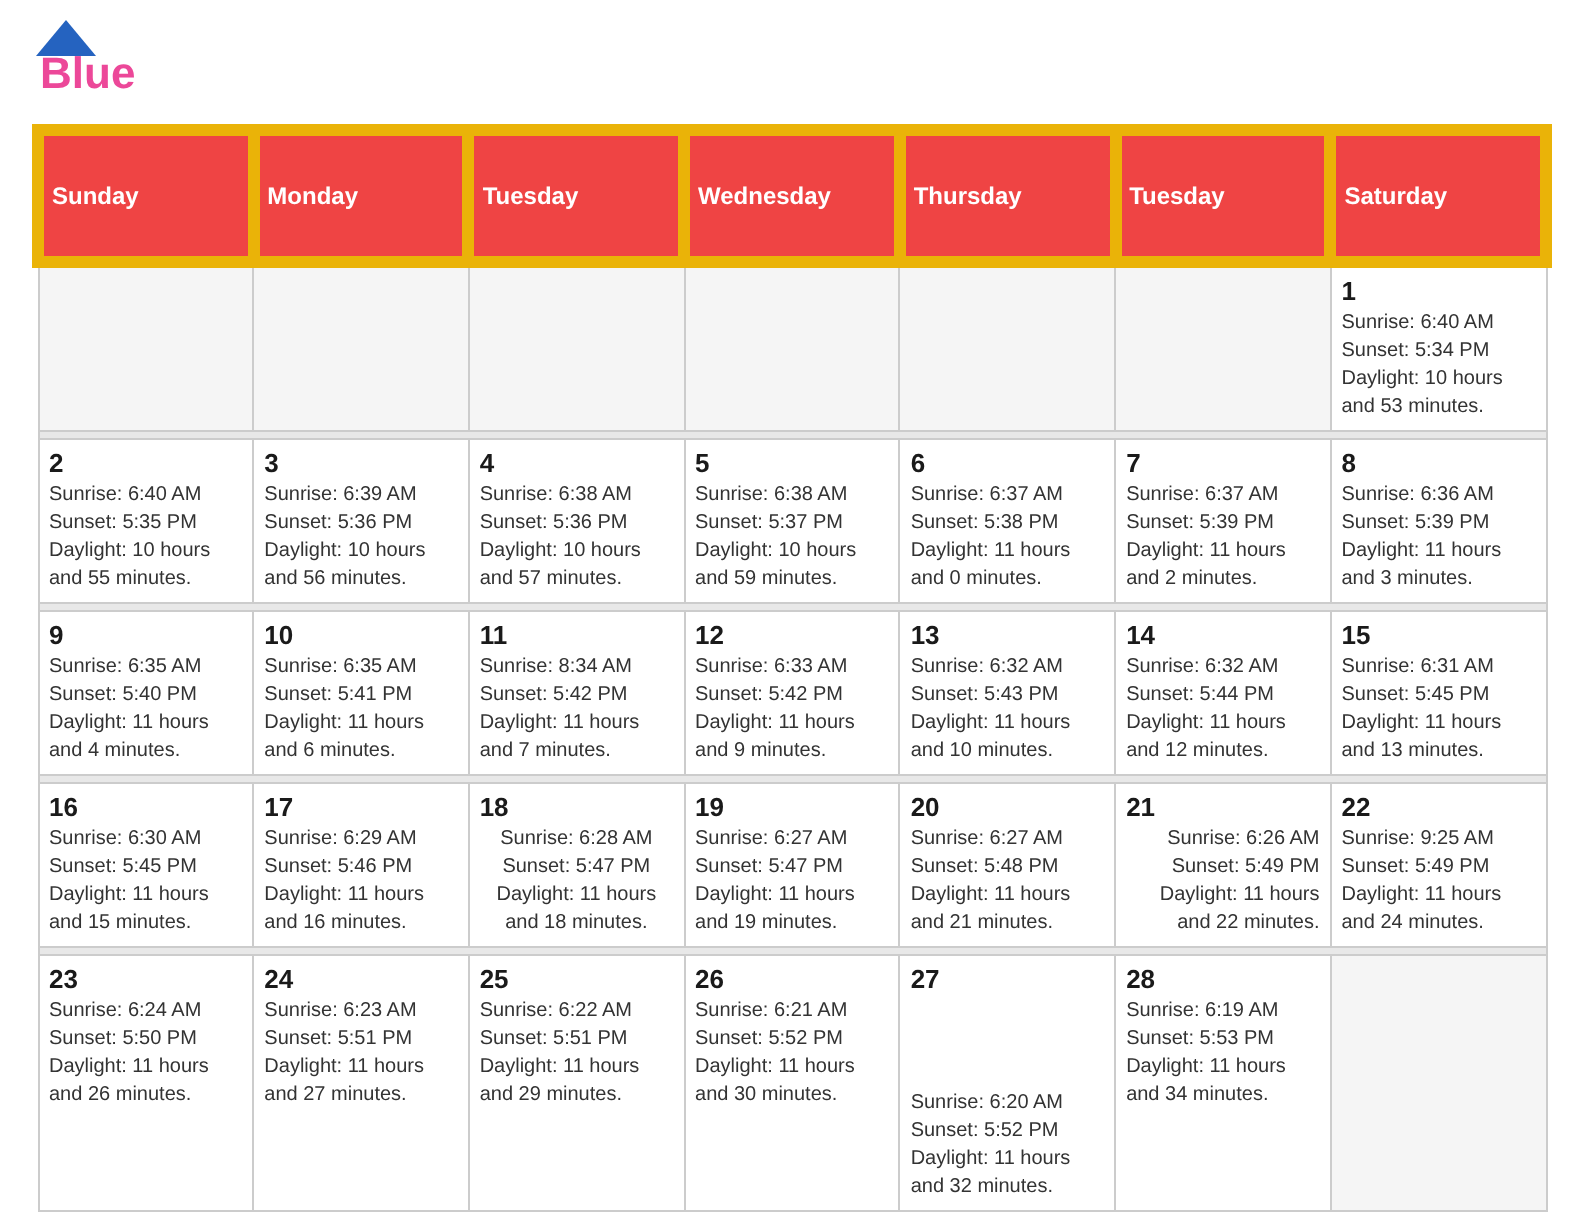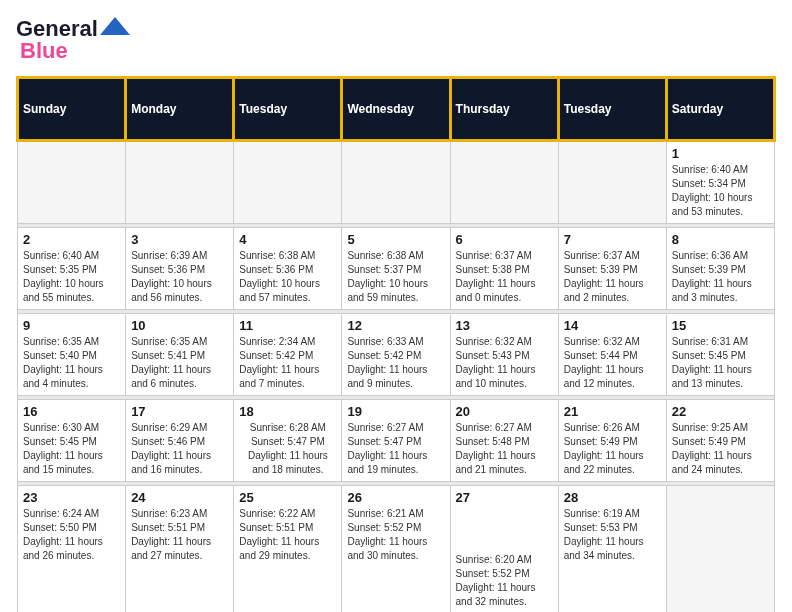--- a/index.html
+++ b/index.html
@@ -34,27 +34,27 @@
       font-size: 14px;
       color: #333;
       margin-top: 2px;
     }
     .calendar {
       width: 100%;
       border-collapse: collapse;
       font-size: 11px;
     }
     .calendar th {
-      background-color: #0f172a;
+      background-color: #ef4444;
       color: #fff;
       padding: 23px 4px;
       text-align: left;
       font-size: 12px;
       font-weight: bold;
-      border: 3px solid #eab308;
+      border: 6px solid #eab308;
     }
     .calendar td {
       border: 1px solid #ccc;
       vertical-align: top;
       padding: 4px 5px;
       width: 108px;
       min-height: 80px;
       background: #fff;
     }
     .calendar td.empty {
@@ -71,21 +71,20 @@
       color: #333;
       line-height: 1.4;
     }
   </style>
 </head>
 <body>
 
 <div class="header-section">
   <div class="logo">
     <div style="display:flex;align-items:center;">
-      <span style="font-size:22px;font-weight:bold;color:#1a1a2e;">General</span>
       <svg width="30" height="18" viewBox="0 0 30 18" style="margin-left:2px;margin-top:-6px;">
         <polygon points="0,18 15,0 30,18" fill="#2563c0"></polygon>
       </svg>
     </div>
     <span style="font-size:22px;font-weight:bold;color:#ec4899;margin-top:-4px;margin-left:4px;">Blue</span>
   </div>
   <div class="title-section">
     <div class="month-title"></div>
     <div class="location-title"></div>
   </div>
@@ -176,21 +175,21 @@
 Daylight: 11 hours and 4 minutes.</div>
         </td>
         <td>
           <div class="day-number">10</div>
           <div class="day-info" style="white-space: pre-line;">Sunrise: 6:35 AM
 Sunset: 5:41 PM
 Daylight: 11 hours and 6 minutes.</div>
         </td>
         <td>
           <div class="day-number">11</div>
-          <div class="day-info" style="white-space: pre-line;">Sunrise: 2:34 AM
+          <div class="day-info" style="white-space: pre-line;">Sunrise: 8:34 AM
 Sunset: 5:42 PM
 Daylight: 11 hours and 7 minutes.</div>
         </td>
         <td>
           <div class="day-number">12</div>
           <div class="day-info" style="white-space: pre-line;">Sunrise: 6:33 AM
 Sunset: 5:42 PM
 Daylight: 11 hours and 9 minutes.</div>
         </td>
         <td>
@@ -241,21 +240,21 @@
 Daylight: 11 hours and 19 minutes.</div>
         </td>
         <td>
           <div class="day-number">20</div>
           <div class="day-info" style="white-space: pre-line;">Sunrise: 6:27 AM
 Sunset: 5:48 PM
 Daylight: 11 hours and 21 minutes.</div>
         </td>
         <td>
           <div class="day-number">21</div>
-          <div class="day-info" style="white-space: pre-line;">Sunrise: 6:26 AM
+          <div class="day-info" style="white-space: pre-line; text-align: right;">Sunrise: 6:26 AM
 Sunset: 5:49 PM
 Daylight: 11 hours and 22 minutes.</div>
         </td>
         <td>
           <div class="day-number">22</div>
           <div class="day-info" style="white-space: pre-line;">Sunrise: 9:25 AM
 Sunset: 5:49 PM
 Daylight: 11 hours and 24 minutes.</div>
         </td>
       </tr>

